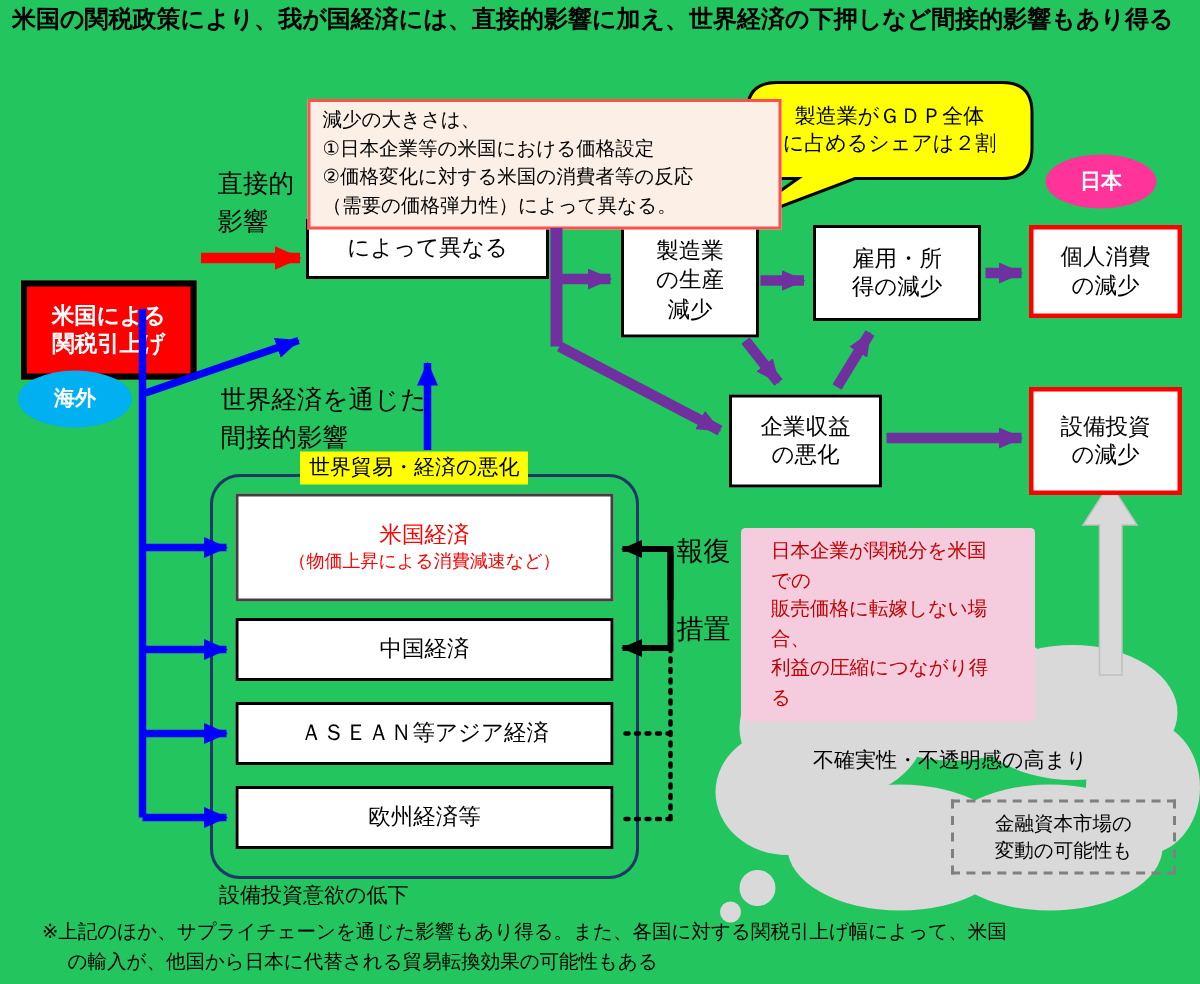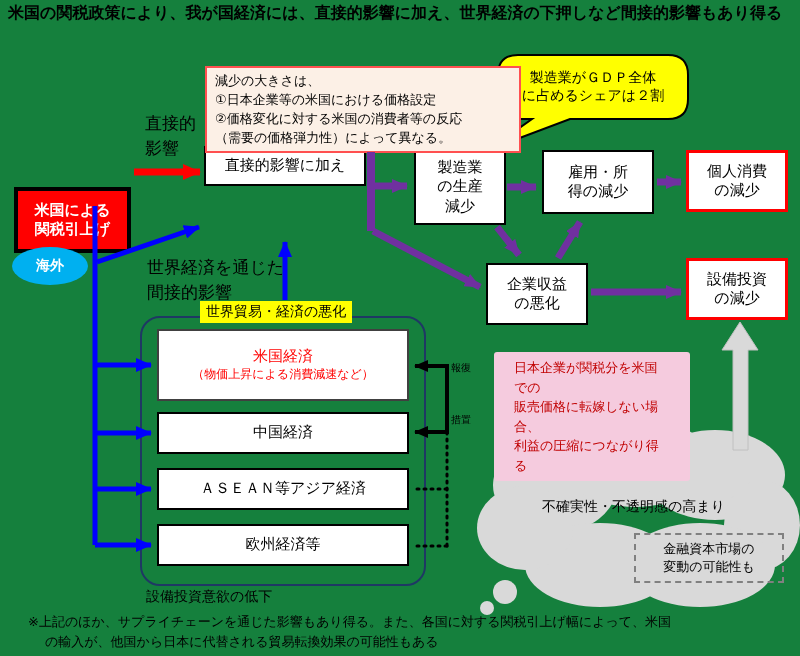--- a/index.html
+++ b/index.html
@@ -1,17 +1,17 @@
 <!DOCTYPE html>
 <html><head>
 <meta charset="utf-8">
 <style>
   html,body { margin:0; padding:0; background:#fff; }
   .stage {
-    position:relative; width:800px; height:656px; background:#15803d;
+    position:relative; width:800px; height:656px; background:#22c55e;
     font-family:"DejaVu Sans","Liberation Sans",sans-serif; color:#000;
     overflow:hidden;
   }
   .abs { position:absolute; }
   svg.layer { position:absolute; left:0; top:0; pointer-events:none; }
   .layer-bottom { z-index:0; }
   .layer-top { z-index:5; }
   .box {
     position:absolute; background:#fff; border:2px solid #000;
     display:flex; align-items:center; justify-content:center;
@@ -42,21 +42,21 @@
     background:transparent; z-index:1; box-sizing:border-box;
   }
   .us-econ { border:2px solid #404040; color:#FF0000; flex-direction:column; }
   .us-econ .sub { font-size:12px; }
   .highlight { background:#FFFF00; font-size:14px; padding:2px 6px; z-index:4; }
   .pink-note {
     background:#F5CBDE; color:#C00000; font-size:13px; line-height:1.5;
     padding:6px 20px; border-radius:3px; white-space:pre-line; z-index:4; width:196px;
     box-sizing:border-box;
   }
-  .retal { font-size:10px; line-height:52px; white-space:pre-line; z-index:4; }
+  .retal { font-size:18px; line-height:52px; white-space:pre-line; z-index:4; }
   .dashed-box {
     border:2px dashed #808080; display:flex; align-items:center; justify-content:center;
     text-align:center; font-size:13px; white-space:pre-line; z-index:3; box-sizing:border-box;
   }
   .plain14 { font-size:14px; z-index:3; }
   .footnote { font-size:13px; line-height:1.55; white-space:pre-line;
     padding-left:17px; text-indent:-17px; z-index:4; }
 </style>
 </head>
 <body>
@@ -82,44 +82,45 @@
   <div class="abs title" style="left:8px; top:3px; width:788px;">米国の関税政策により、我が国経済には、直接的影響に加え、世界経済の下押しなど間接的影響もあり得る</div>
 
   <div class="abs note" style="left:205px; top:38px; width:296px;">減少の大きさは、
 ①日本企業等の米国における価格設定
 ②価格変化に対する米国の消費者等の反応
 （需要の価格弾力性）によって異なる。</div>
 
   <div class="abs bubble-text" style="left:500px; top:57px;">製造業がＧＤＰ全体
 に占めるシェアは２割</div>
 
+  <div class="abs oval" style="left:697px; top:103px; width:74px; height:36px; background:#FF3399;">日本</div>
   <div class="abs oval" style="left:12px; top:247px; width:76px; height:38px; background:#00B0F0;">海外</div>
 
   <div class="abs flabel" style="left:145px; top:111px;">直接的
 影響</div>
   <div class="abs highlight" style="left:200px; top:301px;">世界貿易・経済の悪化</div>
   <div class="abs flabel" style="left:147px; top:255px;">世界経済を通じた
 間接的影響</div>
   <div class="abs retal" style="left:451px; top:342px;">報復
 措置</div>
   <div class="abs plain14" style="left:146px; top:588px;">設備投資意欲の低下</div>
 
   <div class="box tariff" style="left:14px; top:139px; width:117px; height:66px;margin-top:48px;">米国による
 関税引上げ</div>
-  <div class="box" style="left:204px; top:146px; width:162px; height:40px;">直接的影響に加え</div>
+  <div class="box" style="left:204px; top:146px; width:162px; height:40px;">によって異なる</div>
   <div class="box" style="left:414px; top:149px; width:92px; height:76px;">製造業
 の生産
 減少</div>
   <div class="box" style="left:542px; top:150px; width:112px; height:64px;">雇用・所
 得の減少</div>
   <div class="box red-border" style="left:686px; top:150px; width:102px; height:62px;">個人消費
 の減少</div>
   <div class="box" style="left:486px; top:263px; width:102px; height:62px;">企業収益
 の悪化</div>
-  <div class="box red-border" style="left:686px; top:258px; width:102px; height:62px;">設備投資
+  <div class="box red-border" style="left:686px; top:258px; width:102px; height:72px;">設備投資
 の減少</div>
 
   <div class="container-frame" style="left:140px; top:316px; width:286px; height:270px;"></div>
 
   <div class="box us-econ" style="left:157px; top:329px; width:252px; height:72px;">
     <div>米国経済</div>
     <div class="sub">（物価上昇による消費減速など）</div>
   </div>
   <div class="box" style="left:157px; top:412px; width:252px; height:42px;">中国経済</div>
   <div class="box" style="left:157px; top:468px; width:252px; height:42px;">ＡＳＥＡＮ等アジア経済</div>

